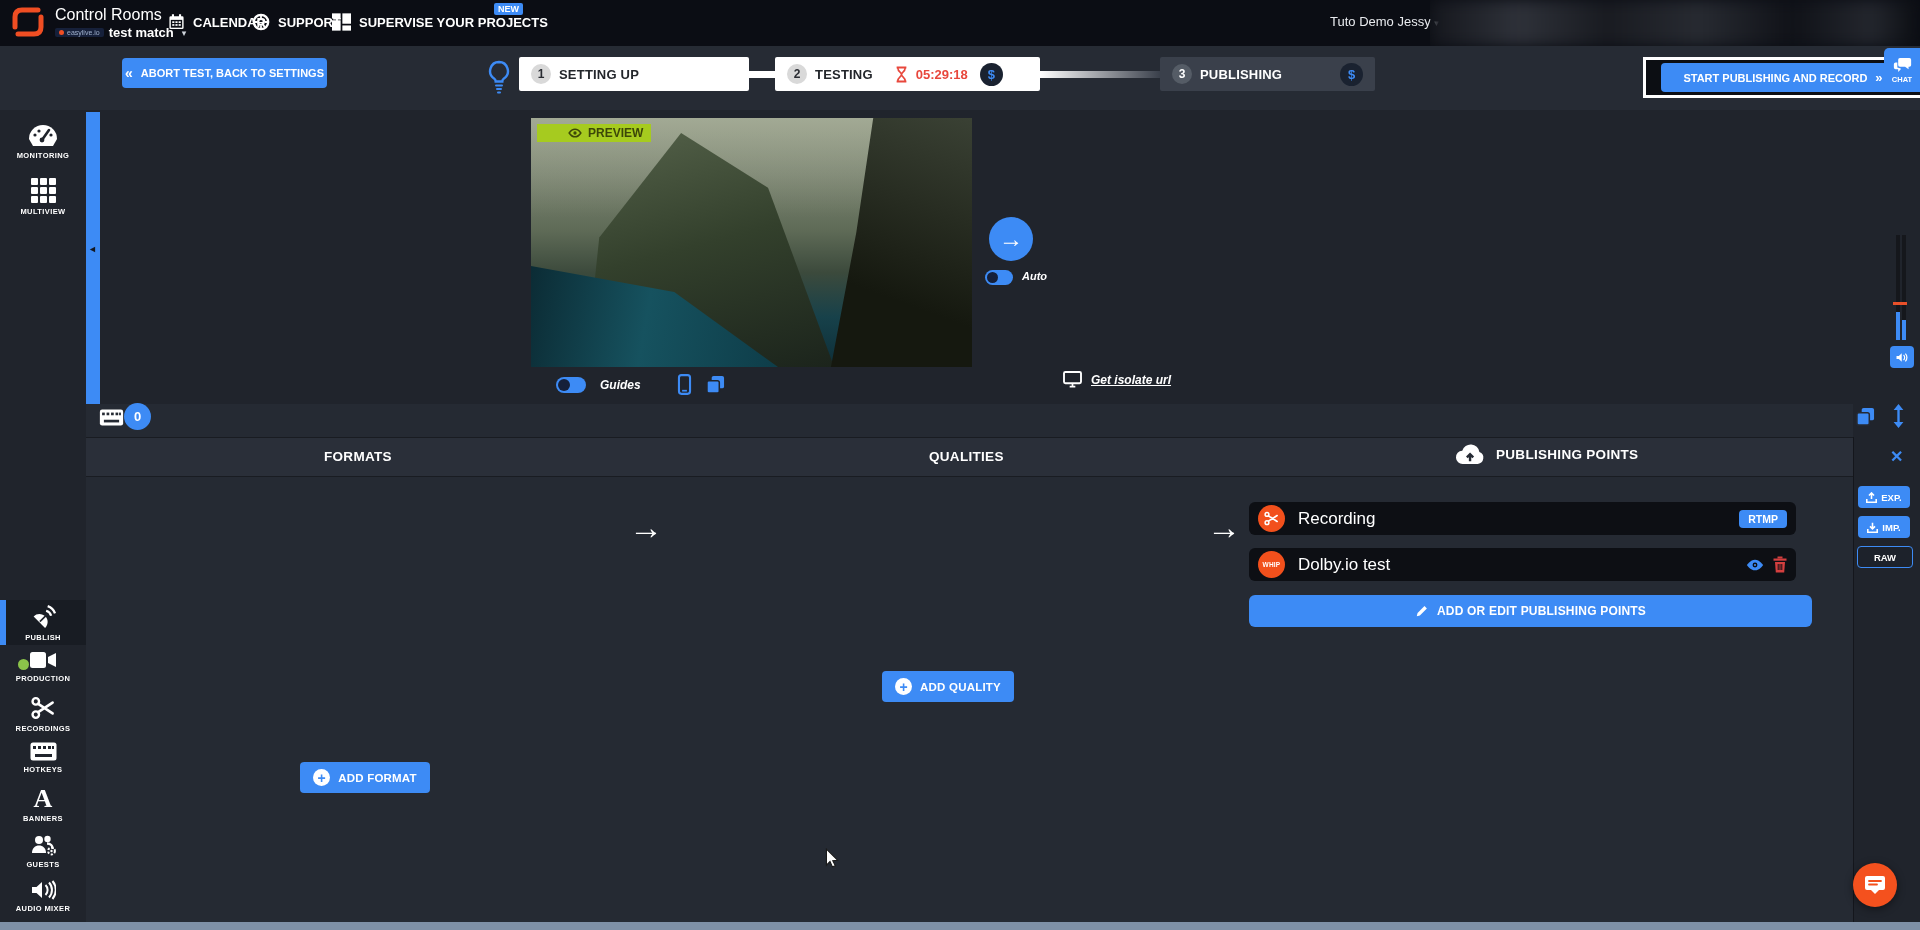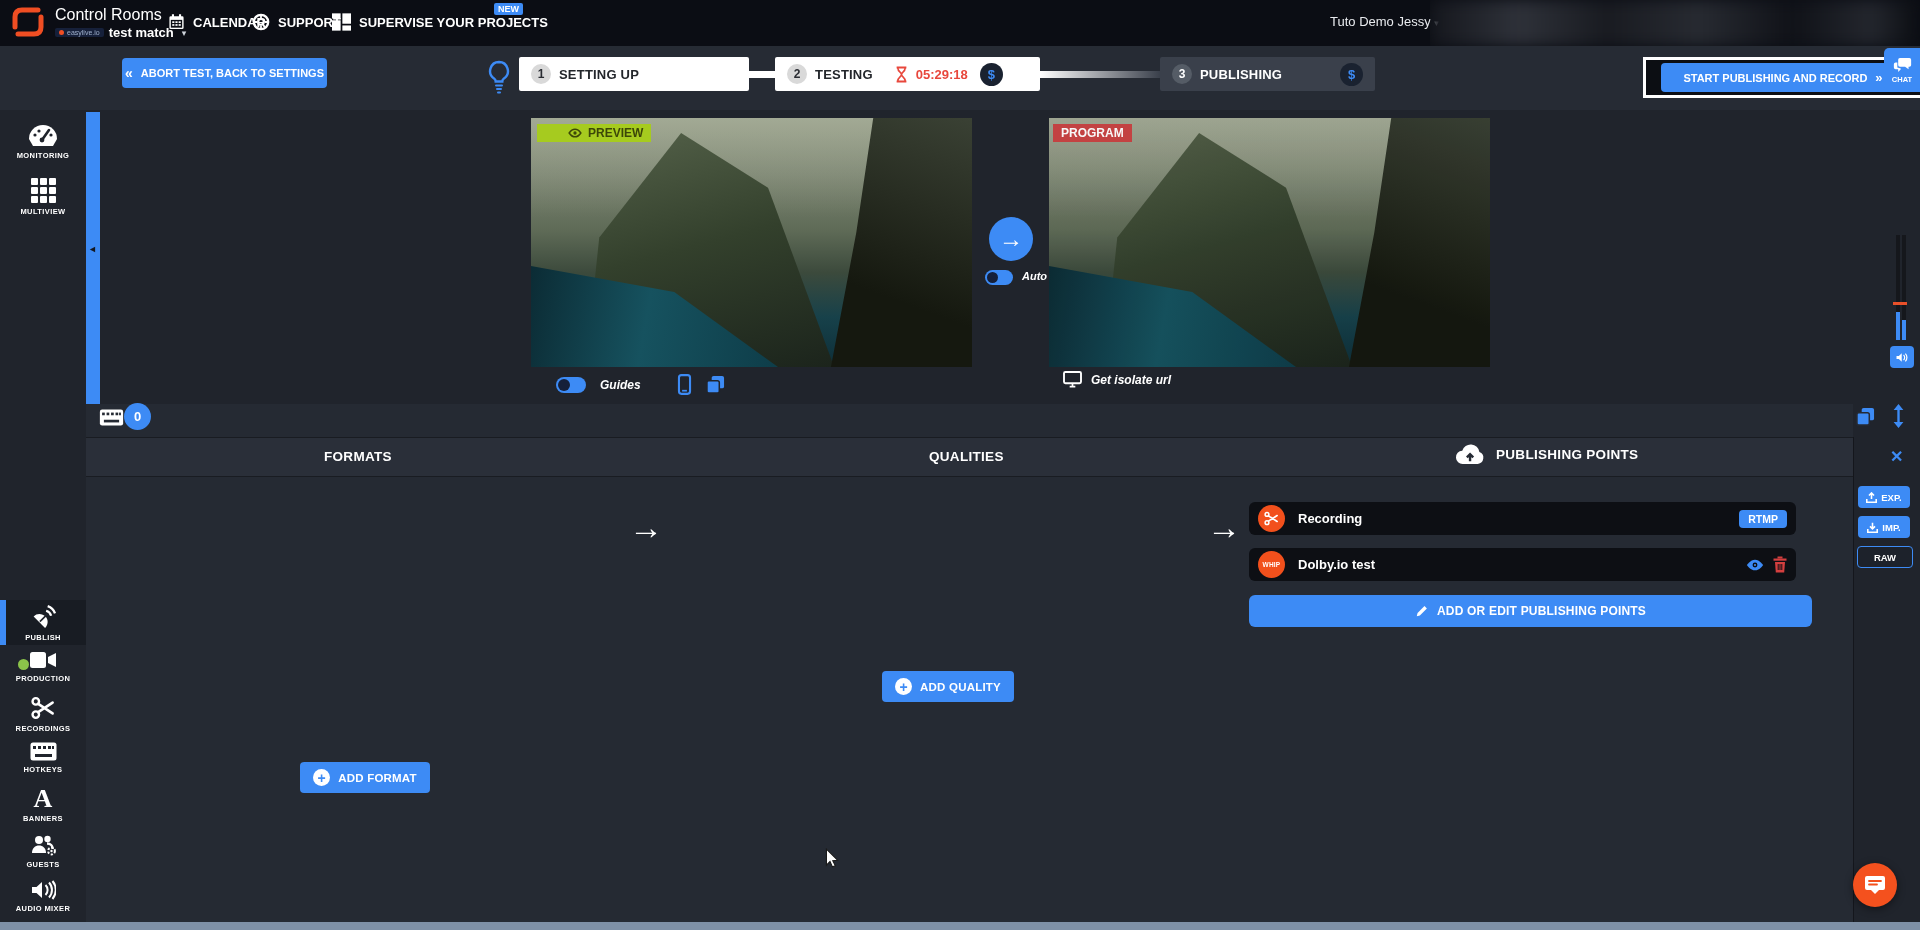--- a/index.html
+++ b/index.html
@@ -76,36 +76,36 @@
   .progressbar{ position:absolute; left:0; bottom:0; width:100%; height:23px;
      background:rgba(8,10,14,.78); display:flex; align-items:center; padding:0 6px; gap:6px;}
   .progressbar .t{ font-size:12px; font-weight:bold; color:#fff; flex:0 0 auto;}
   .track{ flex:1; height:12px; background:#d9dde1; border-radius:2px; overflow:hidden;}
   .track .fill{ height:100%; width:17%; background:#2f80ec;}
   .toggle{ width:30px; height:16px; border-radius:8px; background:#3d8bf5; position:relative; cursor:pointer;}
   .toggle .knob{ position:absolute; left:2px; top:2px; width:12px; height:12px; border-radius:50%; background:#15203a;}
   .it{ font-style:italic; font-weight:bold; }
   .circle-arrow{ width:44px; height:44px; border-radius:50%; background:#3d8bf5; color:#fff;
      display:flex; align-items:center; justify-content:center; font-size:24px; font-weight:bold; cursor:pointer;}
-  .iso-link{ font-size:12px; font-weight:bold; font-style:italic; color:#fff; cursor:pointer;text-align:center;}
+  .iso-link{ font-size:12px; font-weight:bold; font-style:italic; text-decoration:underline; color:#fff; cursor:pointer;text-align:center;}
 
   
   .panel{ left:86px; top:404px; width:1767px; height:520px; background:#252a33;}
   .hdrband{ position:absolute; left:0; top:33px; width:100%; height:40px; background:#2a2f39;
             border-top:1px solid #191c22; border-bottom:1px solid #191c22;}
   .colhdr{ position:absolute; top:12px; font-size:13.5px; font-weight:bold; letter-spacing:.3px; color:#fff;}
   .count-badge{ width:27px; height:27px; border-radius:50%; background:#3d8bf5; color:#fff;
      display:flex; align-items:center; justify-content:center; font-size:13px; font-weight:bold;}
   .card{ position:absolute; background:#0a0c10; border:2px solid #3d8bf5; border-radius:8px;}
   .card .title{ font-size:13px; font-weight:bold;}
   .card .ln{ font-size:12.5px; font-weight:bold; line-height:13.5px;}
   .big-arrow{ font-size:34px; font-weight:bold; color:#fff;}
   .pubrow{ position:absolute; left:0; width:547px; height:33px; background:#0d0f14; border-radius:6px;
      display:flex; align-items:center; padding:0 9px; gap:13px;}
-  .pubrow .nm{ font-size:13px; font-weight:bold;}
+  .pubrow .nm{ font-size:17px; font-weight:normal;}
   .pt-circle{ width:27px; height:27px; border-radius:50%; background:#f2501c; display:flex;
      align-items:center; justify-content:center; flex:0 0 auto;}
   .pt-circle b{ font-size:6.5px; color:#fff; letter-spacing:.2px;}
   .proto-badge{ background:#3d8bf5; color:#fff; font-size:10.5px; font-weight:bold;
      border-radius:4px; padding:3px 9px; margin-left:auto;}
   .row-acts{ margin-left:auto; display:flex; align-items:center; gap:8px;}
   .plusdisc{ width:17px; height:17px; border-radius:50%; background:#fff; color:#3d8bf5;
      font-size:14px; font-weight:bold; display:flex; align-items:center; justify-content:center; line-height:0;}
   .addbtn{ font-size:11.5px; letter-spacing:.2px;}
 
@@ -379,29 +379,20 @@
   <div class="abs circle-arrow" style="left:989px;top:217px">
     <span>→</span>
   </div>
   <div class="abs" style="left:985px;top:270px;display:flex;align-items:flex-start;gap:9px">
     <div class="toggle" style="width:28px;height:15px">
         <div class="knob" style="width:11px;height:11px"></div>
       </div>
     <span class="it" style="font-size:11px">Auto</span>
   </div>
 
-  <div class="scene" style="left:1049px;top:118px;width:441px;height:249px;filter:brightness(.97)">
-    <div class="haze"></div>
-      <div class="cliff-main"></div>
-      <div class="cliff-right"></div>
-      <div class="water"></div>
-    <div class="flag program" style="left:4px;top:6px">
-      <span>PROGRAM</span>
-    </div>
-  </div>
   <div class="abs" style="left:1063px;top:371px;display:flex;align-items:center;gap:9px">
     <svg width="19" height="17" viewBox="0 0 20 18">
       <rect x="1" y="1" width="18" height="12" rx="1.5" fill="none" stroke="#fff" stroke-width="2"></rect>
       <path d="M7 16.5h6M10 13v3.5" stroke="#fff" stroke-width="1.8"></path>
     </svg>
     <span class="iso-link">Get isolate url</span>
   </div>
 
   <div class="abs panel">
 

